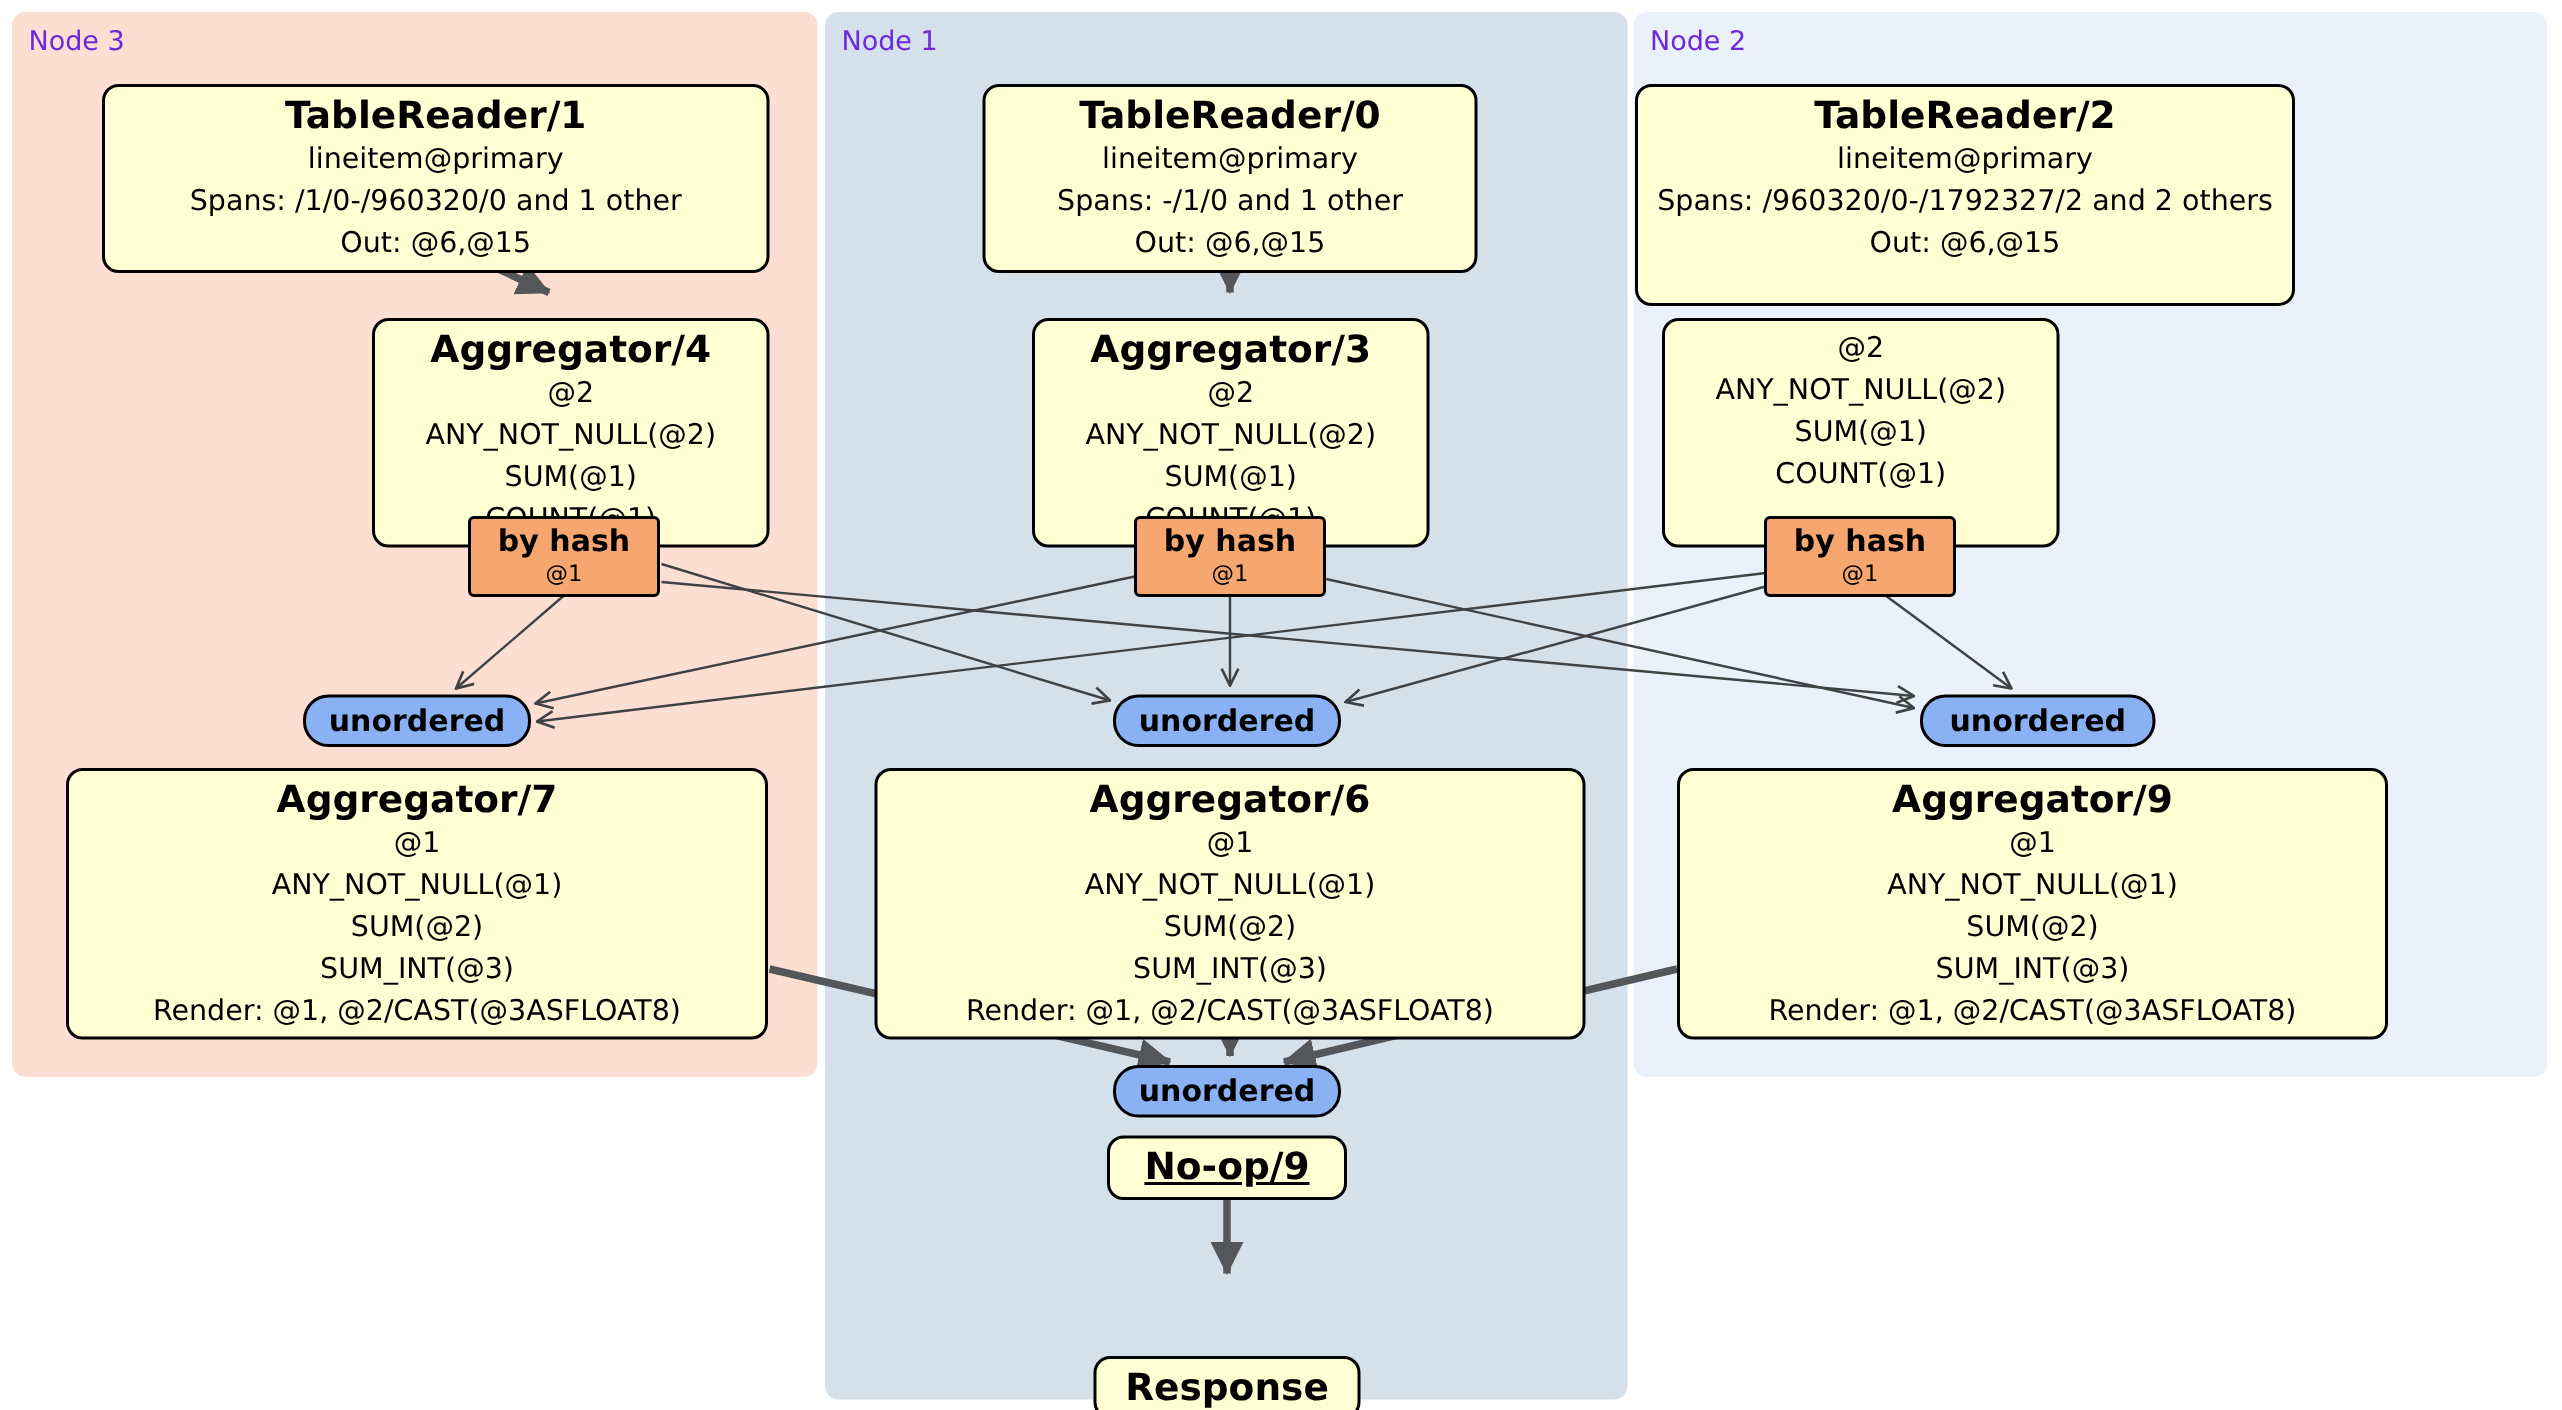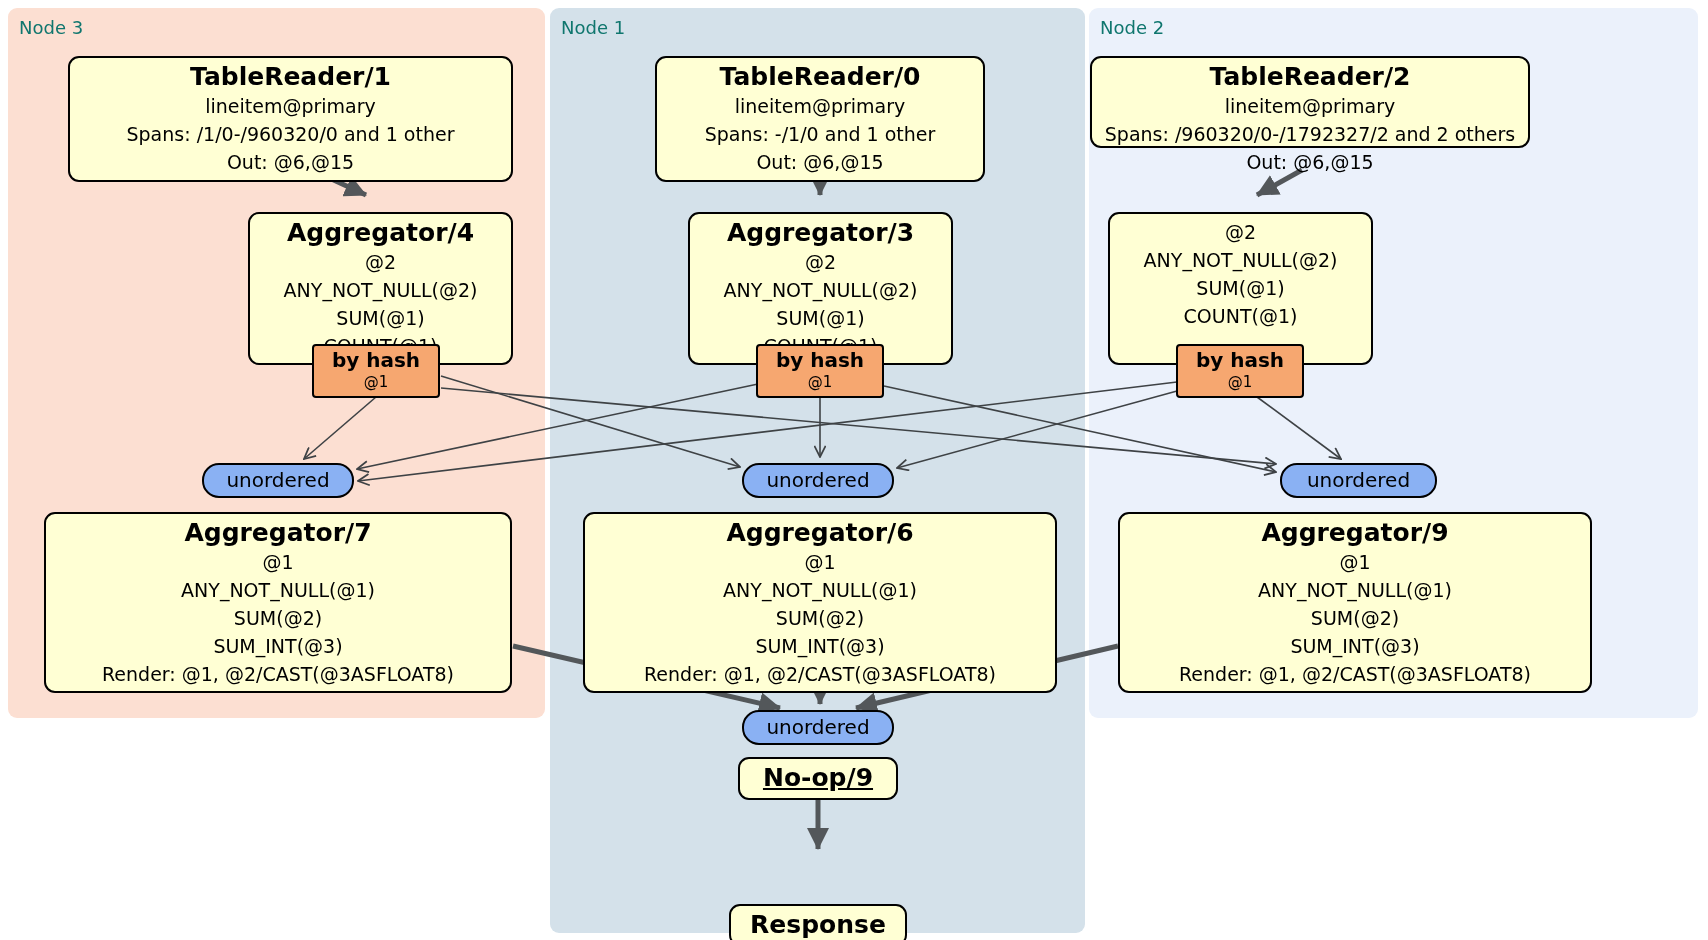--- a/index.html
+++ b/index.html
@@ -1,40 +1,40 @@
 <!DOCTYPE html>
 <html><head>
 <meta charset="utf-8">
 <style>
   html,body{margin:0;padding:0;background:#ffffff;}
   .canvas{
     position:relative;width:1708px;height:940px;background:#ffffff;
     font-family:"DejaVu Sans",sans-serif;color:#000;overflow:hidden;
   }
   .region{position:absolute;border-radius:9px;}
-  .region-label{padding:9px 0 0 11px;font-size:18px;line-height:22px;color:#0f766e;}
+  .region-label{padding:9px 0 0 11px;font-size:18px;line-height:22px;color:#6d28d9;}
   #edges-svg{position:absolute;left:0;top:0;}
   .edge-thick{stroke:#53575a;stroke-width:5;fill:none;}
   .edge-thin{stroke:#3e4245;stroke-width:1.6;fill:none;}
   .pbox{
     position:absolute;box-sizing:border-box;background:#ffffd4;
     border:2px solid #000;border-radius:11px;text-align:center;padding-top:4px;margin-top:12px;
   }
   .pbox .title{font-weight:bold;font-size:25px;line-height:30px;white-space:nowrap;}
   .pbox .line{font-size:19px;line-height:28px;white-space:nowrap;}
   .pbox.small{padding-top:0;}
   .pbox.small .title{line-height:37px;}
   .badge{
     position:absolute;box-sizing:border-box;border:2px solid #000;
     text-align:center;z-index:3;
   }
   .badge.hash{background:#f6a770;border-radius:4px;padding-top:1px;}
   .badge.hash .hash-label{font-weight:bold;font-size:20px;line-height:26px;}
   .badge.hash .hash-sub{font-size:15px;line-height:19px;}
-  .badge.stream{background:#8ab1f3;border-radius:17px;font-weight:normal;font-size:20px;line-height:30px;}
+  .badge.stream{background:#8ab1f3;border-radius:17px;font-weight:bold;font-size:20px;line-height:30px;}
   .layer-boxes{position:absolute;left:0;top:0;z-index:2;}
 </style>
 </head>
 <body>
 
 <div class="canvas">
 
   <div class="region" style="left:8px;top:8px;width:537px;height:710px;background:#fcdfd2;">
     <div class="region-label">Node 3</div>
   </div>
@@ -79,21 +79,21 @@
       <div class="line">lineitem@primary</div>
       <div class="line">Spans: /1/0-/960320/0 and 1 other</div>
       <div class="line">Out: @6,@15</div>
     </div>
     <div class="pbox" style="left:655px;top:44px;width:330px;height:126px;">
       <div class="title">TableReader/0</div>
       <div class="line">lineitem@primary</div>
       <div class="line">Spans: -/1/0 and 1 other</div>
       <div class="line">Out: @6,@15</div>
     </div>
-    <div class="pbox" style="left:1090px;top:44px;width:440px;height:92px;">
+    <div class="pbox" style="left:1090px;top:44px;width:440px;height:148px;">
       <div class="title">TableReader/2</div>
       <div class="line">lineitem@primary</div>
       <div class="line">Spans: /960320/0-/1792327/2 and 2 others</div>
       <div class="line">Out: @6,@15</div>
     </div>
 
     <div class="pbox" style="left:248px;top:200px;width:265px;height:153px;">
       <div class="title">Aggregator/4</div>
       <div class="line">@2</div>
       <div class="line">ANY_NOT_NULL(@2)</div>

